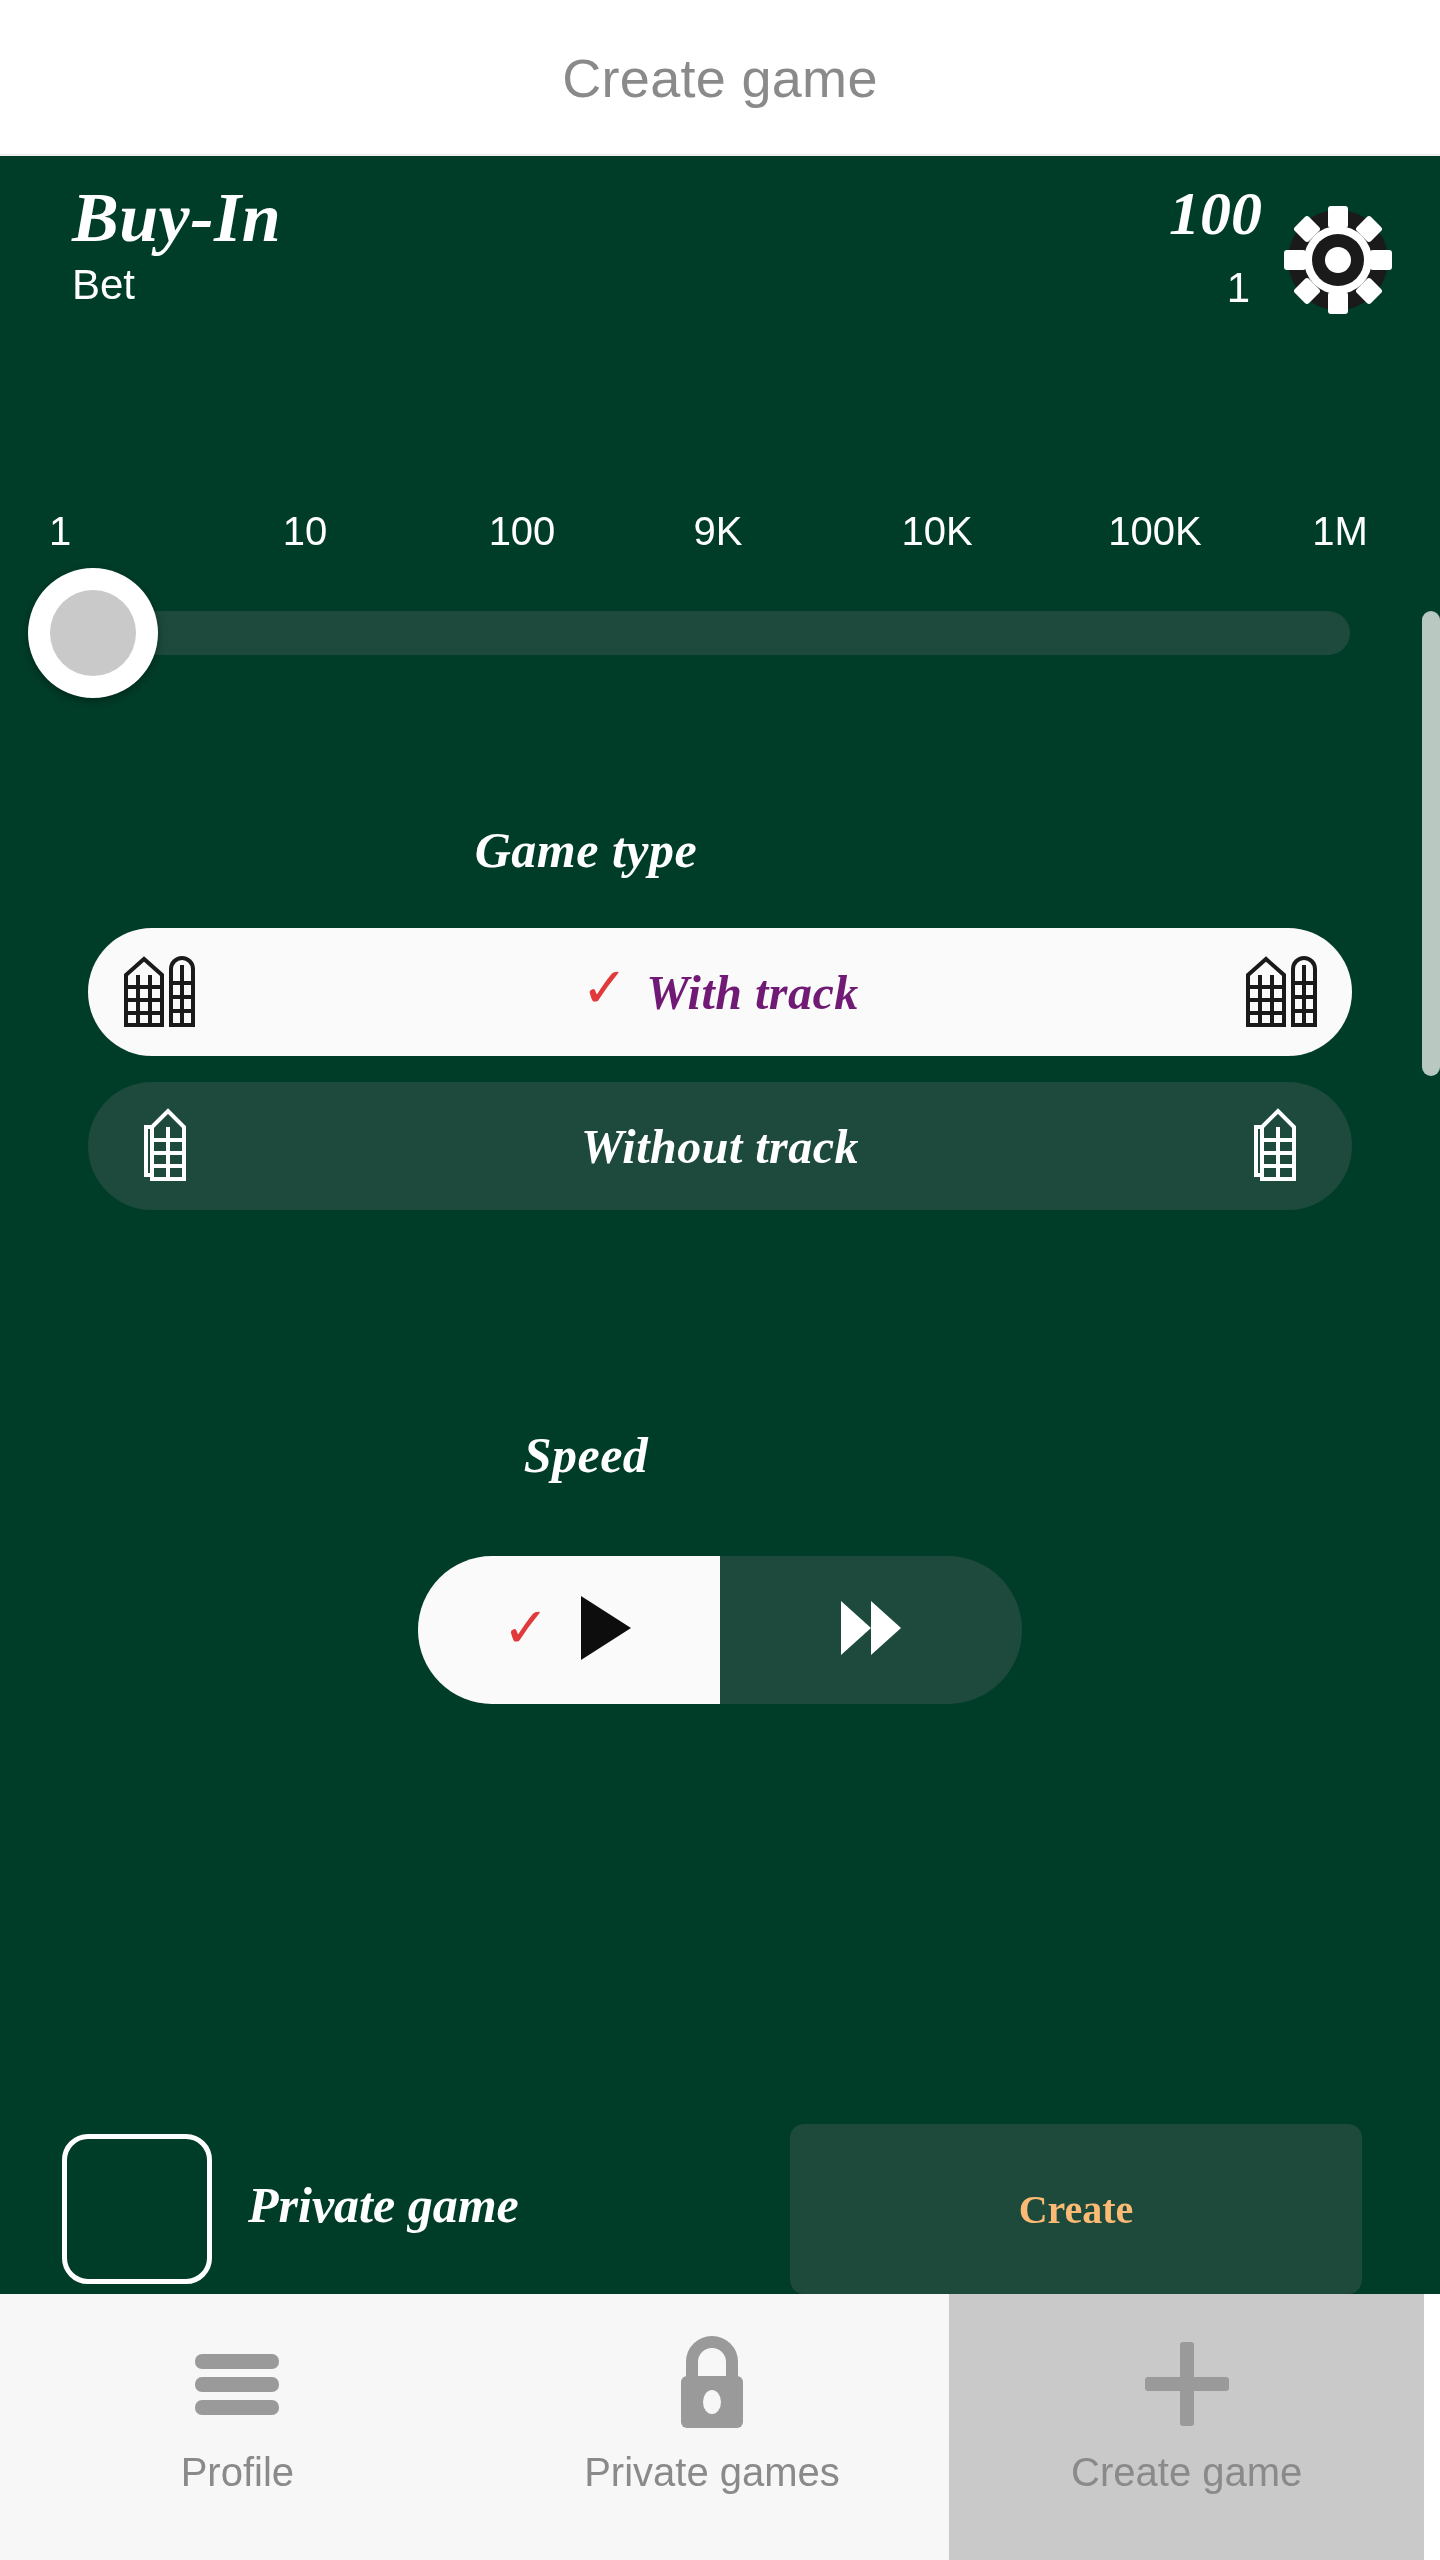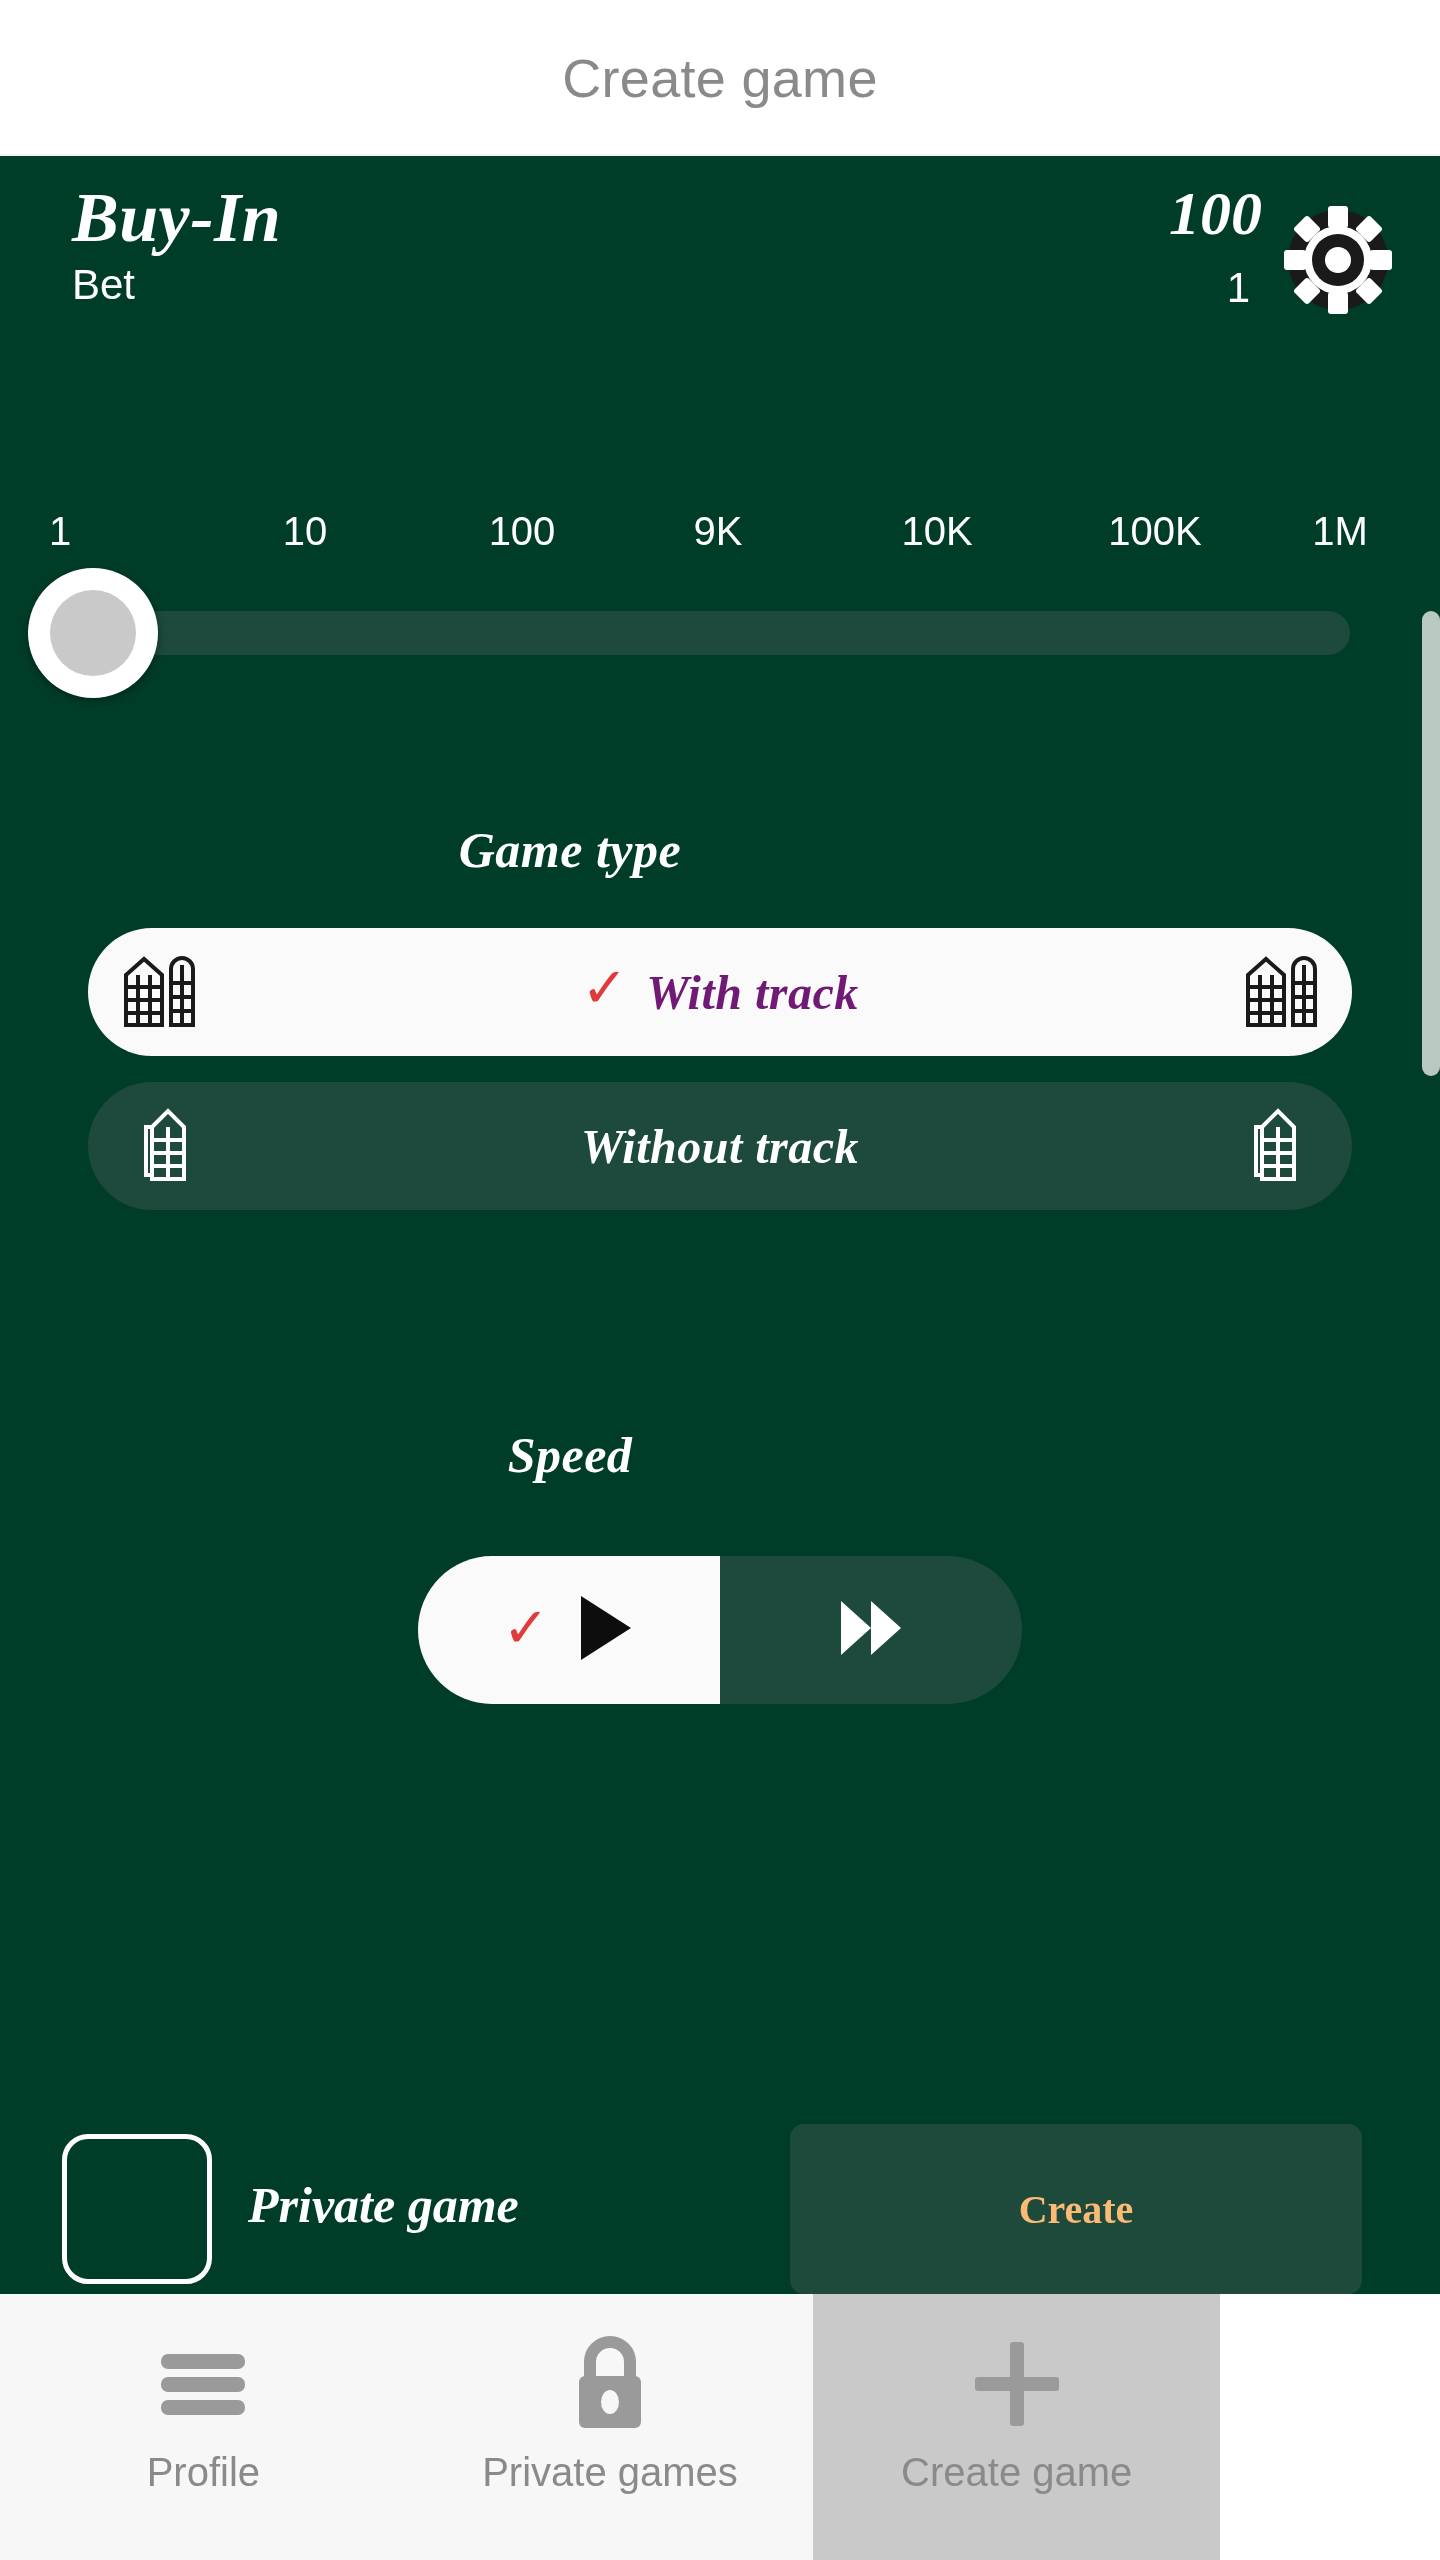--- a/index.html
+++ b/index.html
@@ -149,20 +149,21 @@
   .section-title {
     position: absolute;
     width: 1140px;
     text-align: center;
     font-family: "Liberation Serif", serif;
     font-style: italic;
     font-weight: bold;
     font-size: 50px;
     color: #ffffff;
     letter-spacing: 0.5px;
+    padding-left: 16px;
   }
 
   
   .opt {
     position: absolute;
     left: 88px;
     width: 1264px;
     height: 128px;
     border-radius: 64px;
     box-sizing: border-box;
@@ -267,21 +268,21 @@
     right: 0; top: 455px;
     width: 18px; height: 465px;
     background: #b9c9c2;
     border-radius: 9px;
   }
 
   
   .bottomnav {
     position: absolute;
     left: 0; top: 2294px;
-    width: 1220px;
+    width: 1424px;
     height: 266px;
     background: #f7f7f7;
     display: flex;
   }
   .nav-item {
     flex: 1;
     display: flex;
     flex-direction: column;
     align-items: center;
     justify-content: flex-start;

